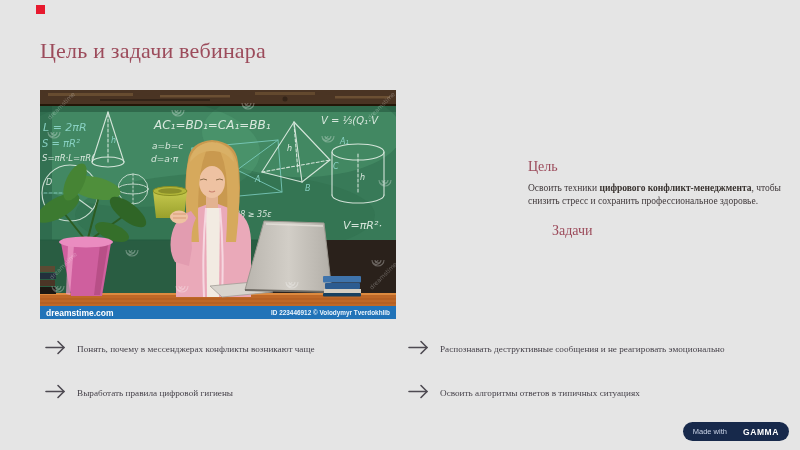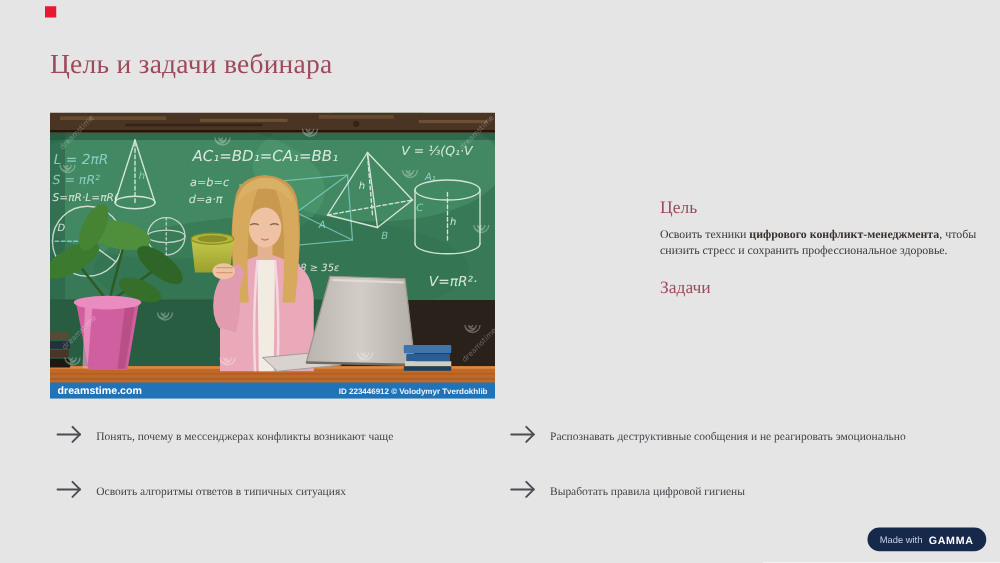--- a/index.html
+++ b/index.html
@@ -21,33 +21,33 @@
   .chalk-cyan{fill:#8fd8cc;opacity:.9;}
   .wm-txt{font-family:"DejaVu Sans",sans-serif;font-size:6px;fill:#ffffff;opacity:.28;font-style:normal;}
   .swirl{fill:none;stroke:#ffffff;stroke-width:1.1;opacity:.3;}
   .strip-logo{font-family:"Liberation Sans",sans-serif;font-size:8.5px;font-weight:bold;fill:#ffffff;}
   .strip-credit{font-family:"Liberation Sans",sans-serif;font-size:6.4px;font-weight:bold;fill:#eaf4fd;}
   
   .goal-col{position:absolute;left:528px;top:159px;width:258px;}
   .sec-heading{margin:0;font-size:14px;font-weight:400;color:#9c4b5b;}
   .goal-body{margin:7px 0 0 0;font-size:9.5px;line-height:1.42;color:#3f383a;}
   .goal-body b{font-weight:700;color:#38322f;}
-  .tasks-heading{margin-top:14px;}
+  .tasks-heading{margin-top:14px;margin-left:24px;}
   
   .tasks-grid{
     position:absolute;left:45px;top:333px;width:730px;
     display:grid;grid-template-columns:363px 1fr;row-gap:22px;
   }
   .task-item{display:flex;gap:11px;align-items:flex-end;min-height:22px;}
   .task-arrow{flex:0 0 auto;margin-top:2px;}
   .task-text{font-size:9.2px;line-height:1.35;color:#46424a;padding-top:3px;}
   
   .gamma-badge{
     position:absolute;right:11px;bottom:9px;height:19px;padding:0 10px;border-radius:10px;
-    background:#17294b;display:flex;align-items:center;gap:5px;
+    background:#17294b;display:flex;align-items:center;gap:16px;
     font-family:"Liberation Sans",sans-serif;cursor:pointer;
   }
   .gamma-badge .prefix{font-size:7.5px;color:#c8d2e6;}
   .gamma-badge .brand{font-size:8.5px;font-weight:bold;color:#ffffff;letter-spacing:.6px;}
 </style>
 </head>
 <body>
 
 <div class="slide">
 
@@ -279,28 +279,28 @@
         <line x1="1" y1="7.5" x2="19" y2="7.5" stroke="#4e4a52" stroke-width="1.6" stroke-linecap="round"></line>
         <polyline points="13,1.5 19,7.5 13,13.5" fill="none" stroke="#4e4a52" stroke-width="1.6" stroke-linecap="round" stroke-linejoin="round"></polyline>
       </svg>
       <span class="task-text">Распознавать деструктивные сообщения и не реагировать эмоционально</span>
     </div>
     <div class="task-item">
       <svg class="task-arrow" width="21" height="15" viewBox="0 0 21 15">
         <line x1="1" y1="7.5" x2="19" y2="7.5" stroke="#4e4a52" stroke-width="1.6" stroke-linecap="round"></line>
         <polyline points="13,1.5 19,7.5 13,13.5" fill="none" stroke="#4e4a52" stroke-width="1.6" stroke-linecap="round" stroke-linejoin="round"></polyline>
       </svg>
-      <span class="task-text">Освоить алгоритмы ответов в типичных ситуациях</span>
+      <span class="task-text">Выработать правила цифровой гигиены</span>
     </div>
     <div class="task-item">
       <svg class="task-arrow" width="21" height="15" viewBox="0 0 21 15">
         <line x1="1" y1="7.5" x2="19" y2="7.5" stroke="#4e4a52" stroke-width="1.6" stroke-linecap="round"></line>
         <polyline points="13,1.5 19,7.5 13,13.5" fill="none" stroke="#4e4a52" stroke-width="1.6" stroke-linecap="round" stroke-linejoin="round"></polyline>
       </svg>
-      <span class="task-text">Выработать правила цифровой гигиены</span>
+      <span class="task-text">Освоить алгоритмы ответов в типичных ситуациях</span>
     </div>
   </div>
 
   <div class="gamma-badge">
     <span class="prefix">Made with</span>
     <span class="brand">GAMMA</span>
   </div>
 
 </div>
 

